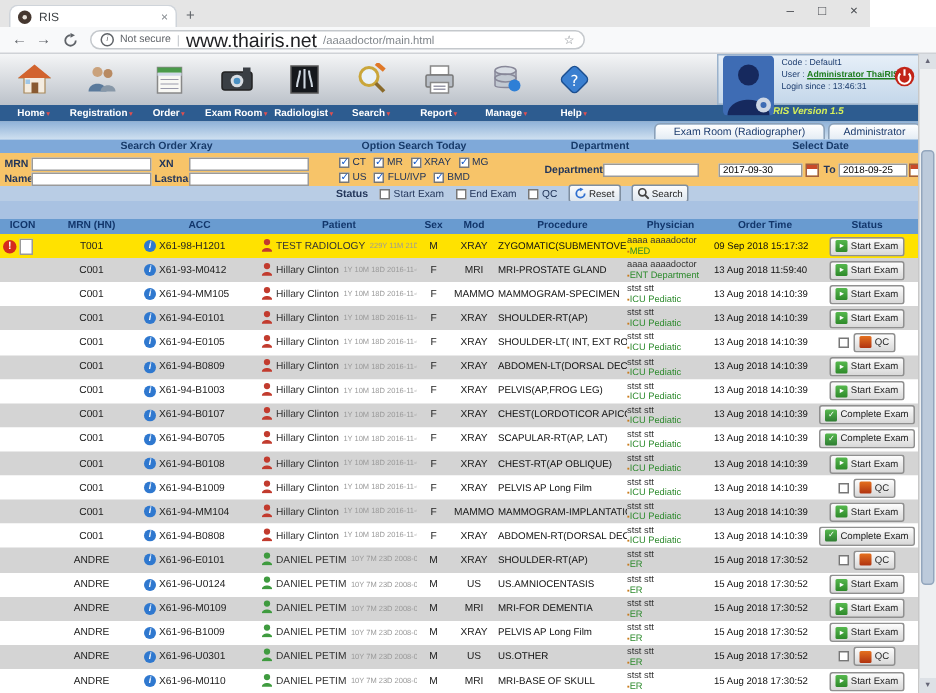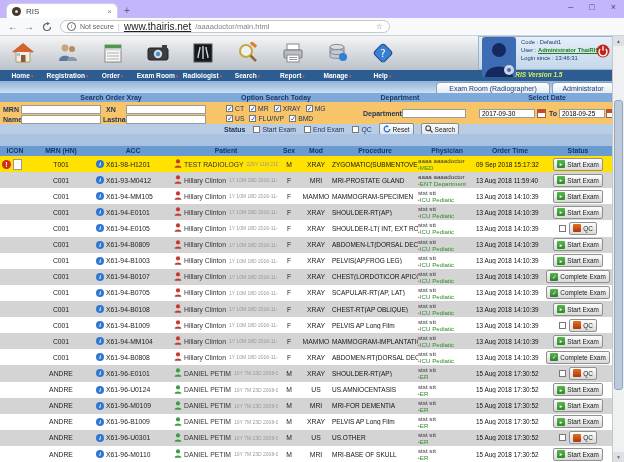--- a/index.html
+++ b/index.html
@@ -1,38 +1,38 @@
 <!DOCTYPE html>
 <html><head>
 <meta charset="utf-8">
 <style>
   html,body{margin:0;padding:0;}
   body{width:624px;height:462px;overflow:hidden;position:relative;
        font-family:"Liberation Sans","DejaVu Sans",sans-serif;background:#fff;}
   .abs{position:absolute;}
   
-  .tabbar{left:0;top:0;width:624px;height:18px;background:#c4b5fd;}
+  .tabbar{left:0;top:0;width:580px;height:18px;background:#e5e5e5;}
   .btab{left:6px;top:3px;width:112px;height:15px;background:#fff;border-radius:6px 6px 0 0;
         display:flex;align-items:center;padding:0 5px;box-sizing:border-box;border:1px solid #cfd4da;border-bottom:none;}
   .favicon{width:9px;height:9px;border-radius:50%;background:#45372f;margin-right:5px;flex:0 0 auto;position:relative;}
   .favicon:after{content:"";position:absolute;left:3px;top:3px;width:3px;height:3px;background:#e8e2da;border-radius:50%;}
   .btab .t{font-size:8px;color:#3c4043;flex:1;}
   .tabx{font-size:8px;color:#80868b;}
   .newtab{left:124px;top:5px;font-size:10px;color:#5f6368;}
   .winctl{right:8px;top:2px;display:flex;gap:16px;font-size:9px;color:#4a4d52;}
   .addrbar{left:0;top:18px;width:624px;height:18px;background:#f8f9fa;border-bottom:1px solid #cfd2d6;box-sizing:border-box;
            display:flex;align-items:center;}
   .navarrows{font-size:10px;color:#5f6368;margin-left:8px;letter-spacing:6px;}
   .omnibox{margin-left:8px;width:330px;height:13px;background:#fff;border:1px solid #c4c8cc;border-radius:7px;
            display:flex;align-items:center;padding:0 6px;box-sizing:border-box;gap:4px;}
   .infoi{width:7px;height:7px;border:1px solid #5f6368;border-radius:50%;color:#5f6368;font-size:5px;line-height:7px;
          text-align:center;font-style:italic;flex:0 0 auto;}
   .omnibox .sec{font-size:7px;color:#5f6368;white-space:nowrap;}
   .omnibox .sep{color:#c0c4c8;font-size:8px;}
-  .omnibox .host{font-size:10px;color:#202124;white-space:nowrap;text-decoration:underline;}
+  .omnibox .host{font-size:13px;color:#202124;white-space:nowrap;}
   .omnibox .path{font-size:7.5px;color:#80868b;white-space:nowrap;}
   .omnibox .star{margin-left:auto;font-size:8px;color:#80868b;}
   
   .toolbar{left:0;top:36px;width:624px;height:34px;background:linear-gradient(#f4f5f6,#bcc2ca);}
   .navicons{left:0;top:36px;width:410px;height:34px;display:flex;}
   .navicons .cell{width:45px;display:flex;align-items:center;justify-content:center;}
   .navstrip{left:0;top:70px;width:624px;height:11px;background:#2d5c90;display:flex;align-items:center;}
   .navstrip .lbl{width:45px;text-align:center;color:#fff;font-size:6.6px;font-weight:bold;white-space:nowrap;position:relative;}
   .navstrip .lbl .dd{color:#e05050;font-size:5px;margin-left:1px;}
   .version{position:absolute;left:502px;top:1px;color:#d6f05a;font-size:6.5px;font-weight:bold;font-style:italic;}

